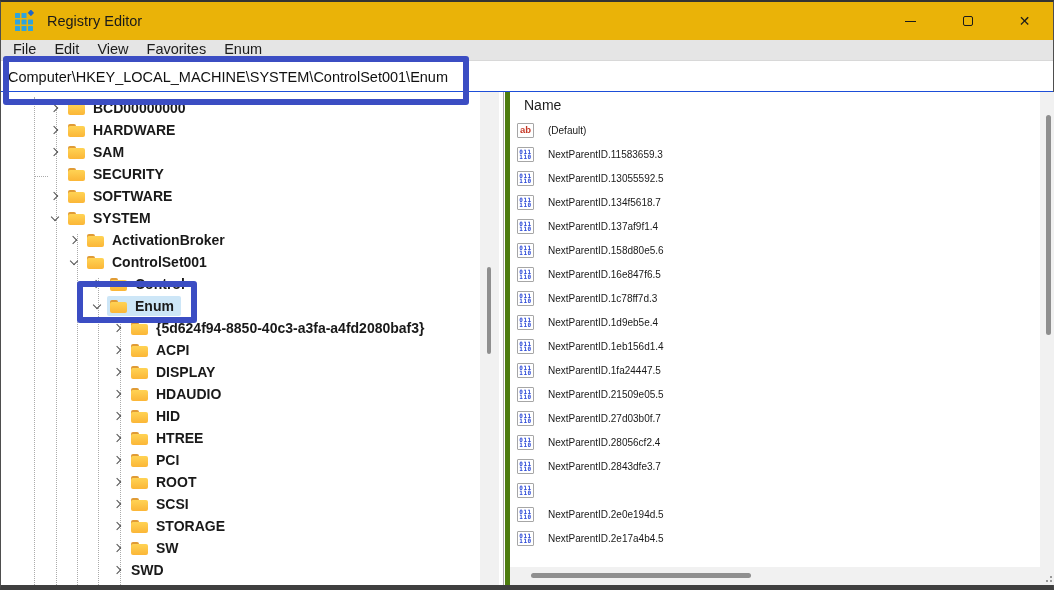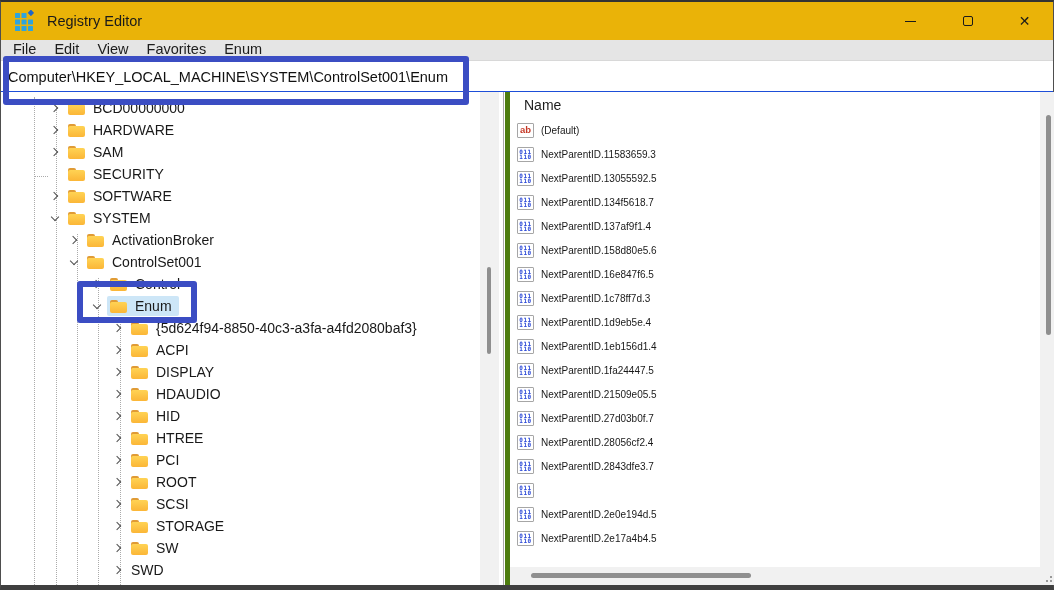--- a/index.html
+++ b/index.html
@@ -49,37 +49,37 @@
   .trow { height:22px; display:flex; align-items:center; }
   .lvl0 { padding-left:46px; } .lvl1 { padding-left:65px; }
   .lvl2 { padding-left:88px; } .lvl3 { padding-left:109px; }
   .chev { width:15px; height:15px; flex:none; display:flex; align-items:center; justify-content:center; }
   .chev::before { content:""; width:5px; height:5px; border-right:1.4px solid #4f4f4f;
                   border-bottom:1.4px solid #4f4f4f; transform:rotate(-45deg); margin-left:-2px; }
   .expanded .chev::before { transform:rotate(45deg); margin:-2px 0 0 0; }
   .leaf .chev::before { content:none; }
   .rowbody { display:flex; align-items:center; gap:8px; padding:2px 7px 2px 3px; border-radius:2px; margin-left:3px; }
   .selected .rowbody { background:#cde6f7; }
-  .tlabel { font-size:14px; white-space:nowrap; color:#191919; }
+  .tlabel { font-size:14px; white-space:nowrap; color:#191919;font-weight:bold; }
 
   .folder { width:17px; height:13px; position:relative; flex:none; }
   .folder::before { content:""; position:absolute; left:0; top:0; width:8px; height:5px;
                     background:#e09b35; border-radius:2px 2px 0 0; }
   .folder::after { content:""; position:absolute; left:0; top:2px; width:17px; height:11px;
                    background:linear-gradient(180deg,#ffd354,#fbb637); border-radius:2px; }
 
   
   .tree-sb-track { position:absolute; left:479px; top:0; width:19px; height:493px; background:#f1f1f1; }
   .tree-sb-thumb { position:absolute; left:7px; top:175px; width:4px; height:87px; background:#8f8f8f; border-radius:2px; }
 
   
   .col-header { position:absolute; left:0; top:0; width:100%; height:26px; display:flex; align-items:center; }
   .col-header span { font-size:14px; padding-left:14px; color:#1c1c1c; }
   .vrows { position:absolute; left:0; top:26px; width:527px; }
-  .vrow { height:24px; display:flex; align-items:center; gap:7px; padding-left:7px; }
+  .vrow { height:24px; display:flex; align-items:center; gap:14px; padding-left:7px; }
   .vlabel { font-size:10px; color:#191919; white-space:nowrap; }
   .vicon { width:17px; height:15px; border:1px solid #a6a6a6; background:#fff; flex:none;
            display:flex; flex-direction:column; align-items:center; justify-content:center; border-radius:1px; }
   .vicon.str { font-weight:bold; font-size:9.5px; color:#c53a28; letter-spacing:0; line-height:1; }
   .vicon.dword span { display:block; font-family:"DejaVu Sans Mono", monospace; font-weight:bold;
                       font-size:6px; line-height:5.5px; color:#2e4bd7; letter-spacing:0.5px; }
 
   
   .rv-track { position:absolute; left:530px; top:0; width:19px; height:493px; background:#f1f1f1; }
   .rv-thumb { position:absolute; left:6px; top:23px; width:5px; height:220px; background:#8f8f8f; border-radius:2.5px; }

